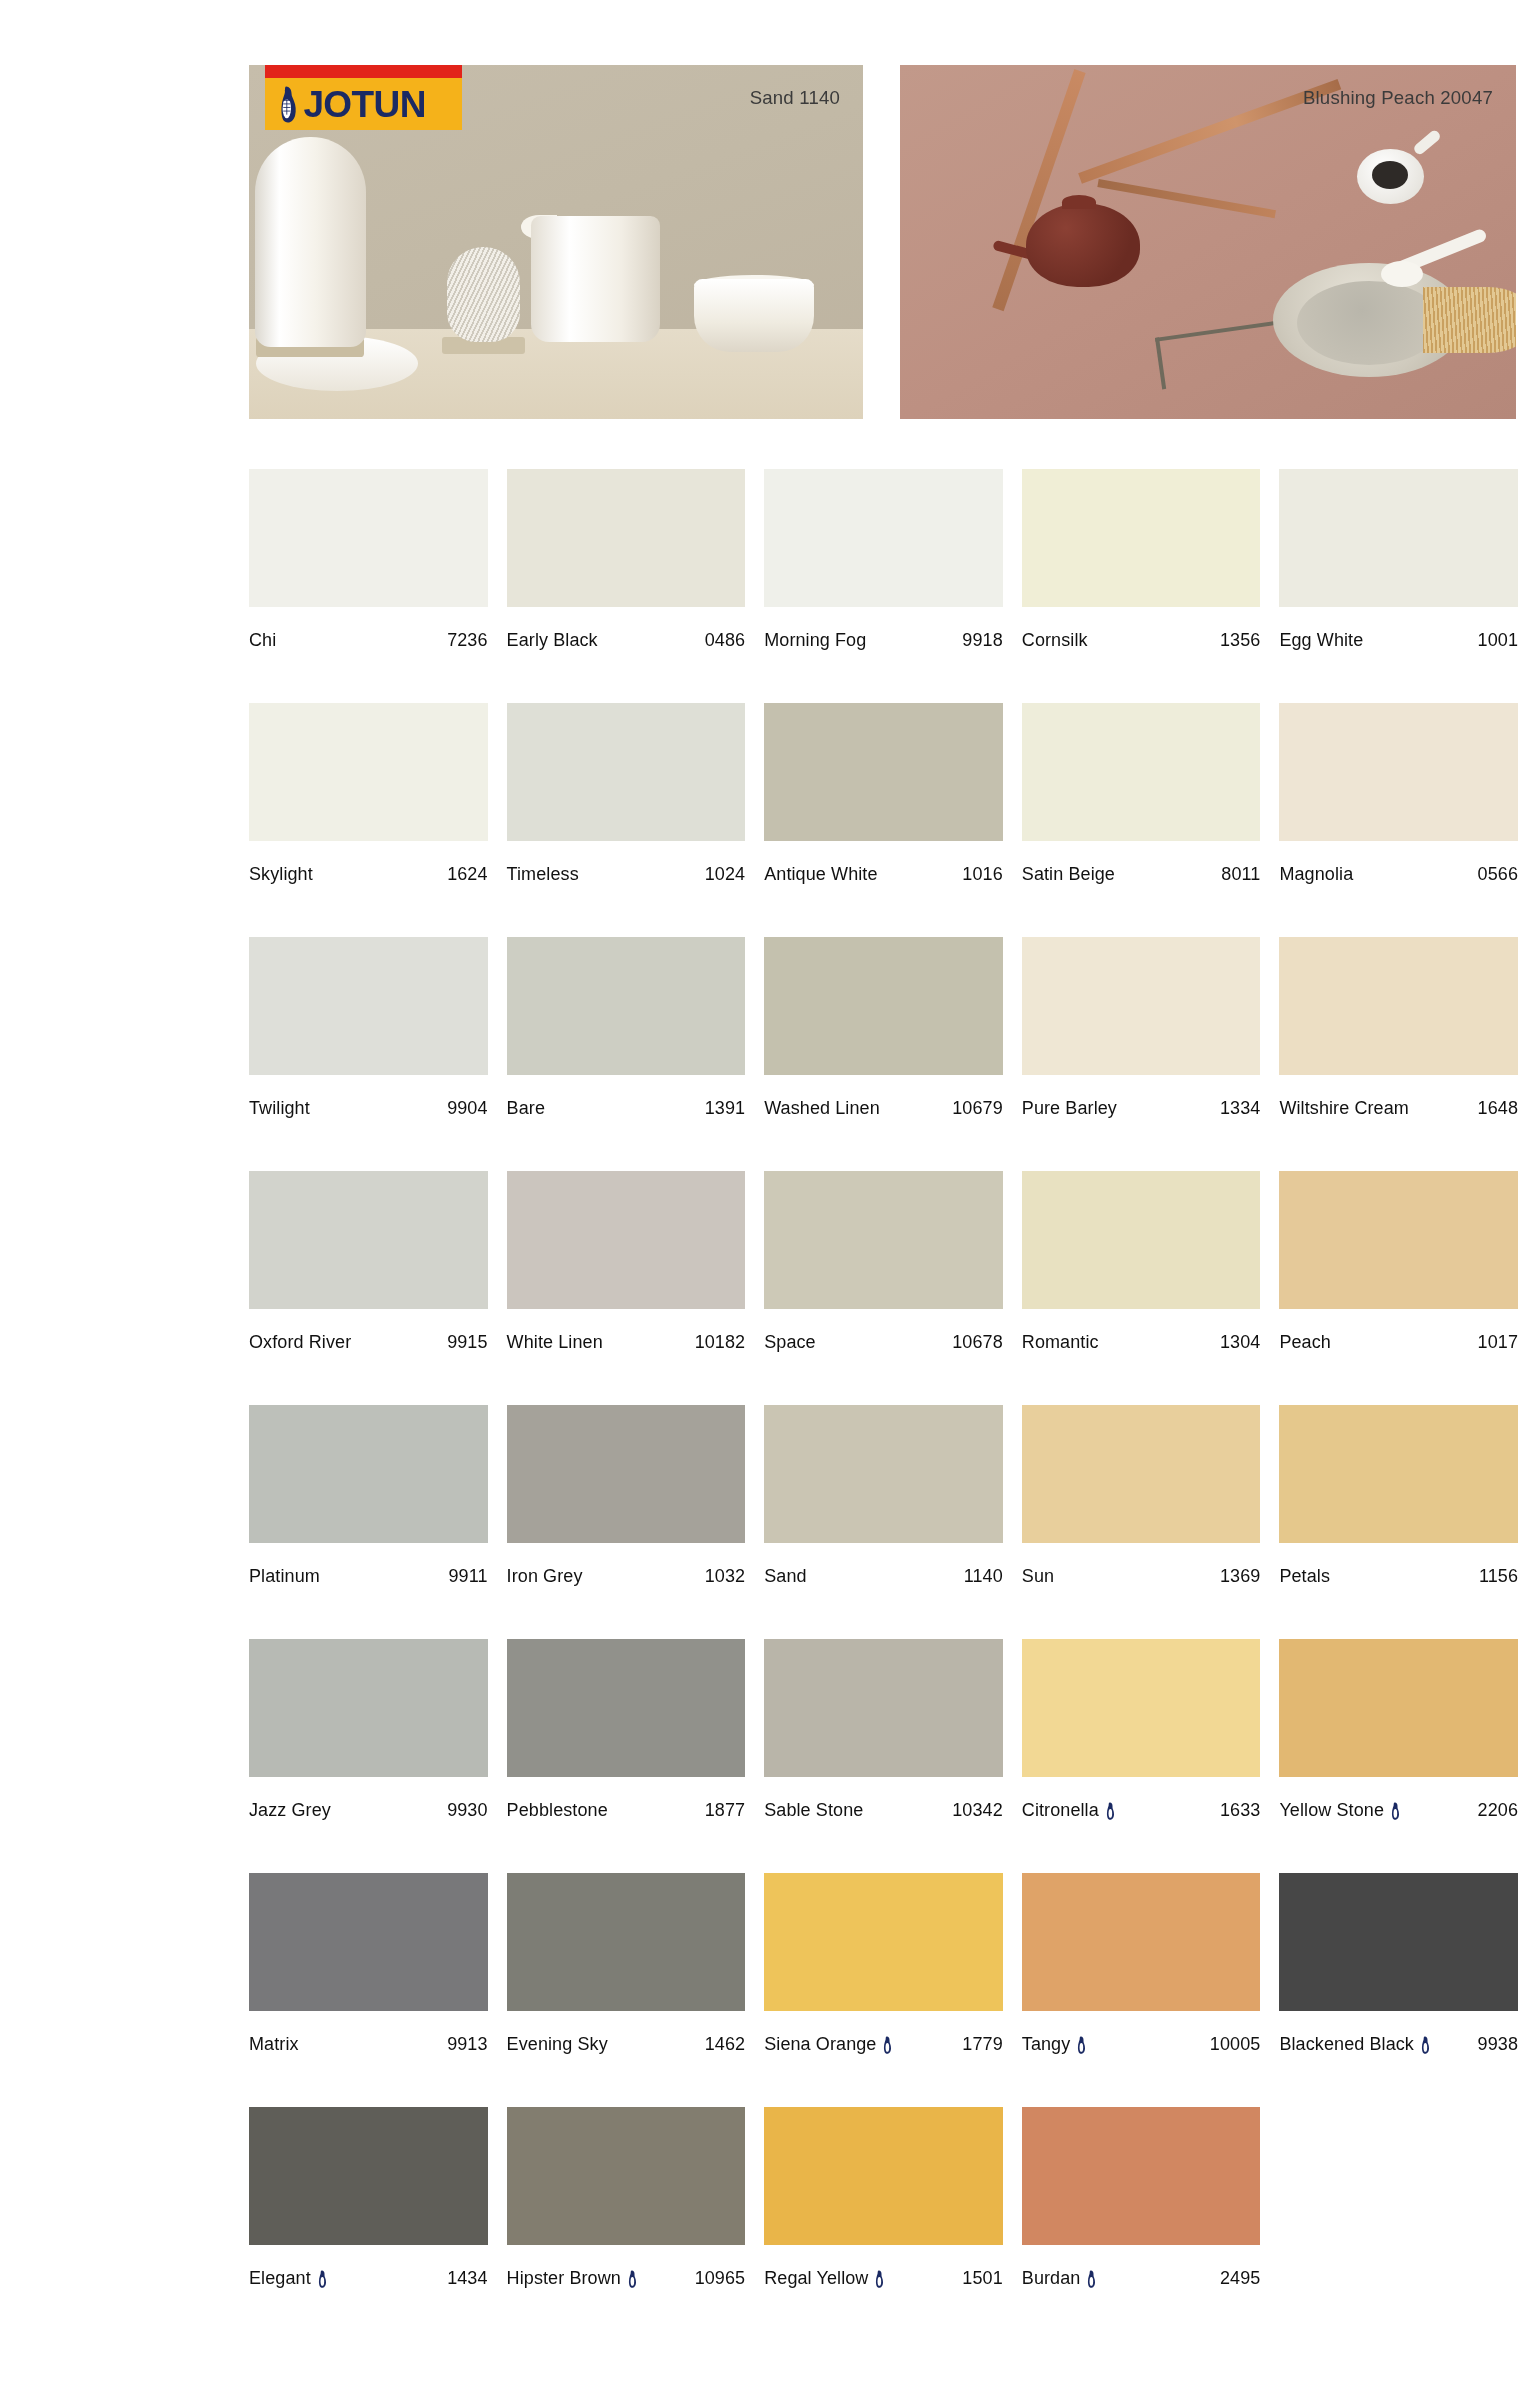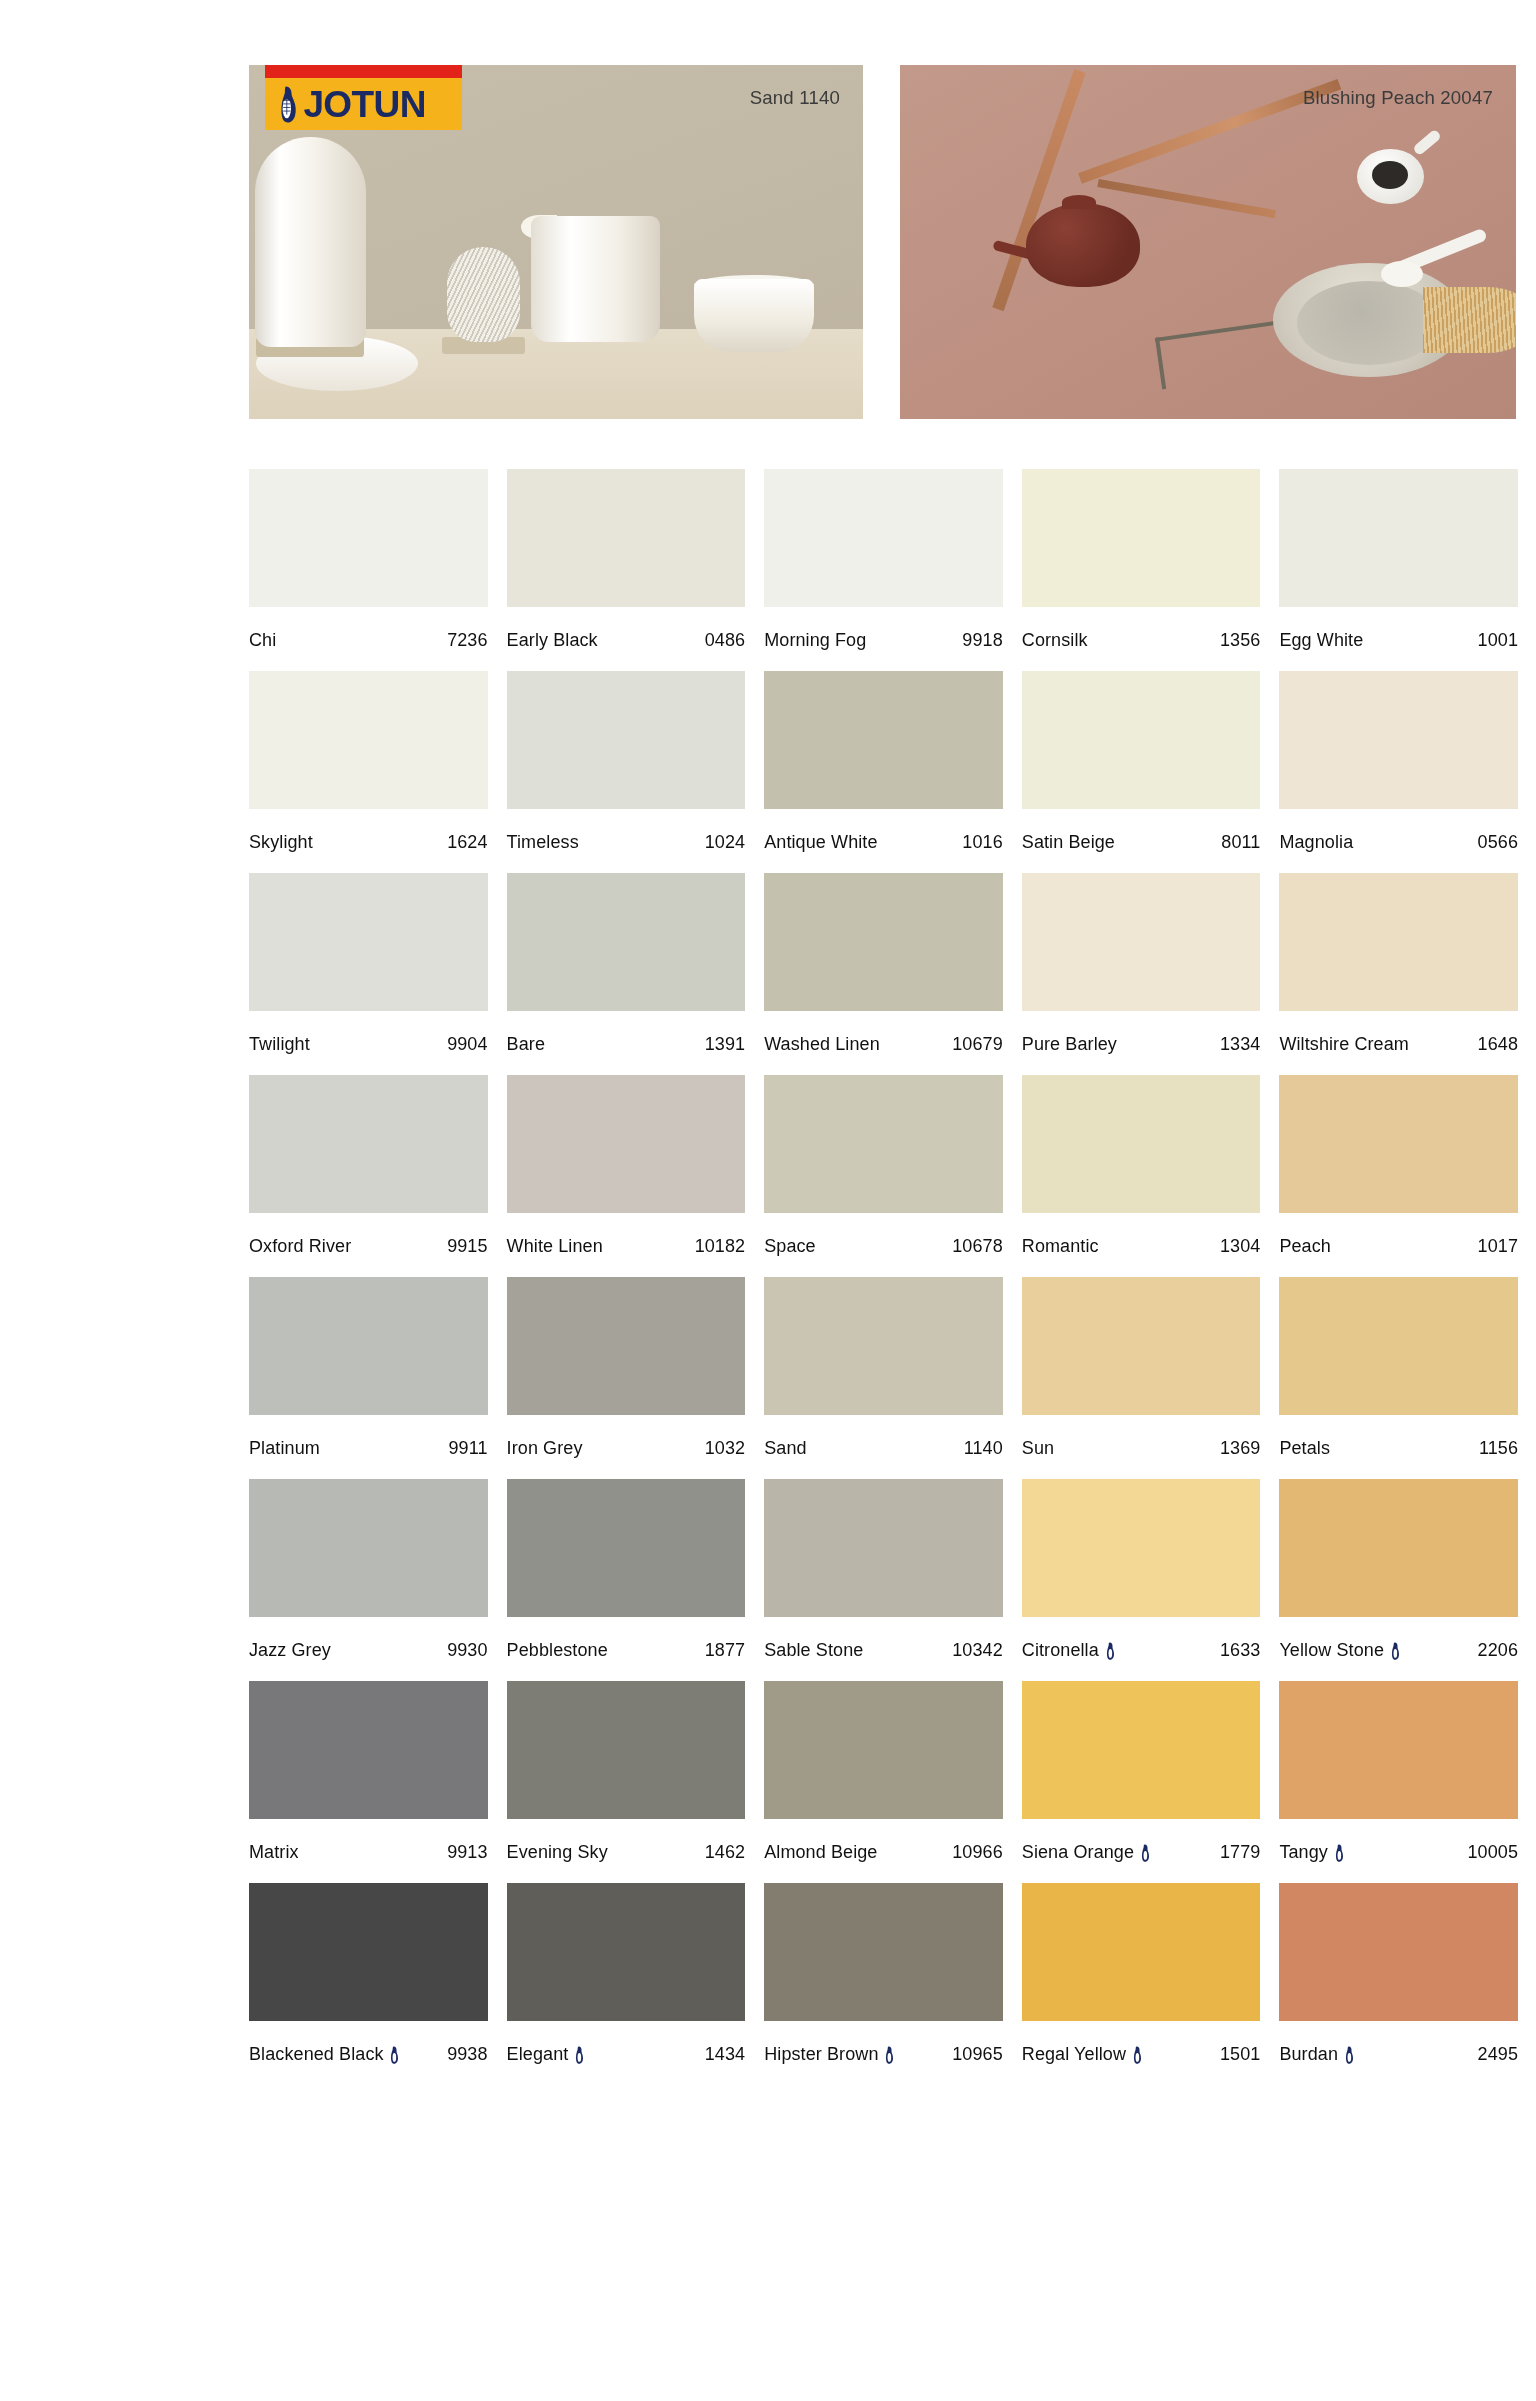--- a/index.html
+++ b/index.html
@@ -222,21 +222,21 @@
     left: 249px;
     top: 469px;
     width: 1269px;
     display: grid;
     grid-template-columns: repeat(5, 1fr);
     column-gap: 19px;
     row-gap: 0;
   }
   .cell {
     width: 100%;
-    height: 202px;
+    height: 234px;
     box-sizing: border-box;
   }
   .chip {
     width: 100%;
     height: 138px;
     display: block;
   }
   .caption {
     display: flex;
     align-items: center;
@@ -610,29 +610,20 @@
       <div class="cell">
         <div class="chip" style="background: rgb(125, 125, 117);"></div>
         <div class="caption">
           <span class="nm">
             <span>Evening Sky</span>
           </span>
           <span class="code">1462</span>
         </div>
       </div>
       <div class="cell">
-        <div class="chip" style="background: rgb(160, 154, 136);"></div>
-        <div class="caption">
-          <span class="nm">
-            <span>Almond Beige</span>
-          </span>
-          <span class="code">10966</span>
-        </div>
-      </div>
-      <div class="cell">
         <div class="chip" style="background: rgb(238, 196, 90);"></div>
         <div class="caption">
           <span class="nm">
             <span>Siena Orange</span>
             <svg class="pg-mark" viewBox="0 0 20 30">
               <path d="M10 1c2.4 0 4.2 2.4 4.2 5.8 0 2-.2 3.3.9 5.6 1.5 3.3 2 7.6 1.2 11.4-.6 2.6-2.5 5.4-5 5.9-2 .4-3.8-.6-4.8-2.1-1.1-1.9-1.6-4.9-1.6-7.9 0-3.9.6-7.3 1.6-10.2.9-2.5 1.3-3.6 1.3-5.5C7.8 1.9 8.6 1 10 1z" fill="#1b2a63"></path>
               <ellipse cx="10.6" cy="19" rx="3" ry="7.4" fill="#ffffff"></ellipse>
               <circle cx="10" cy="4.4" r="1.5" fill="#1b2a63"></circle>
             </svg>
           </span>

